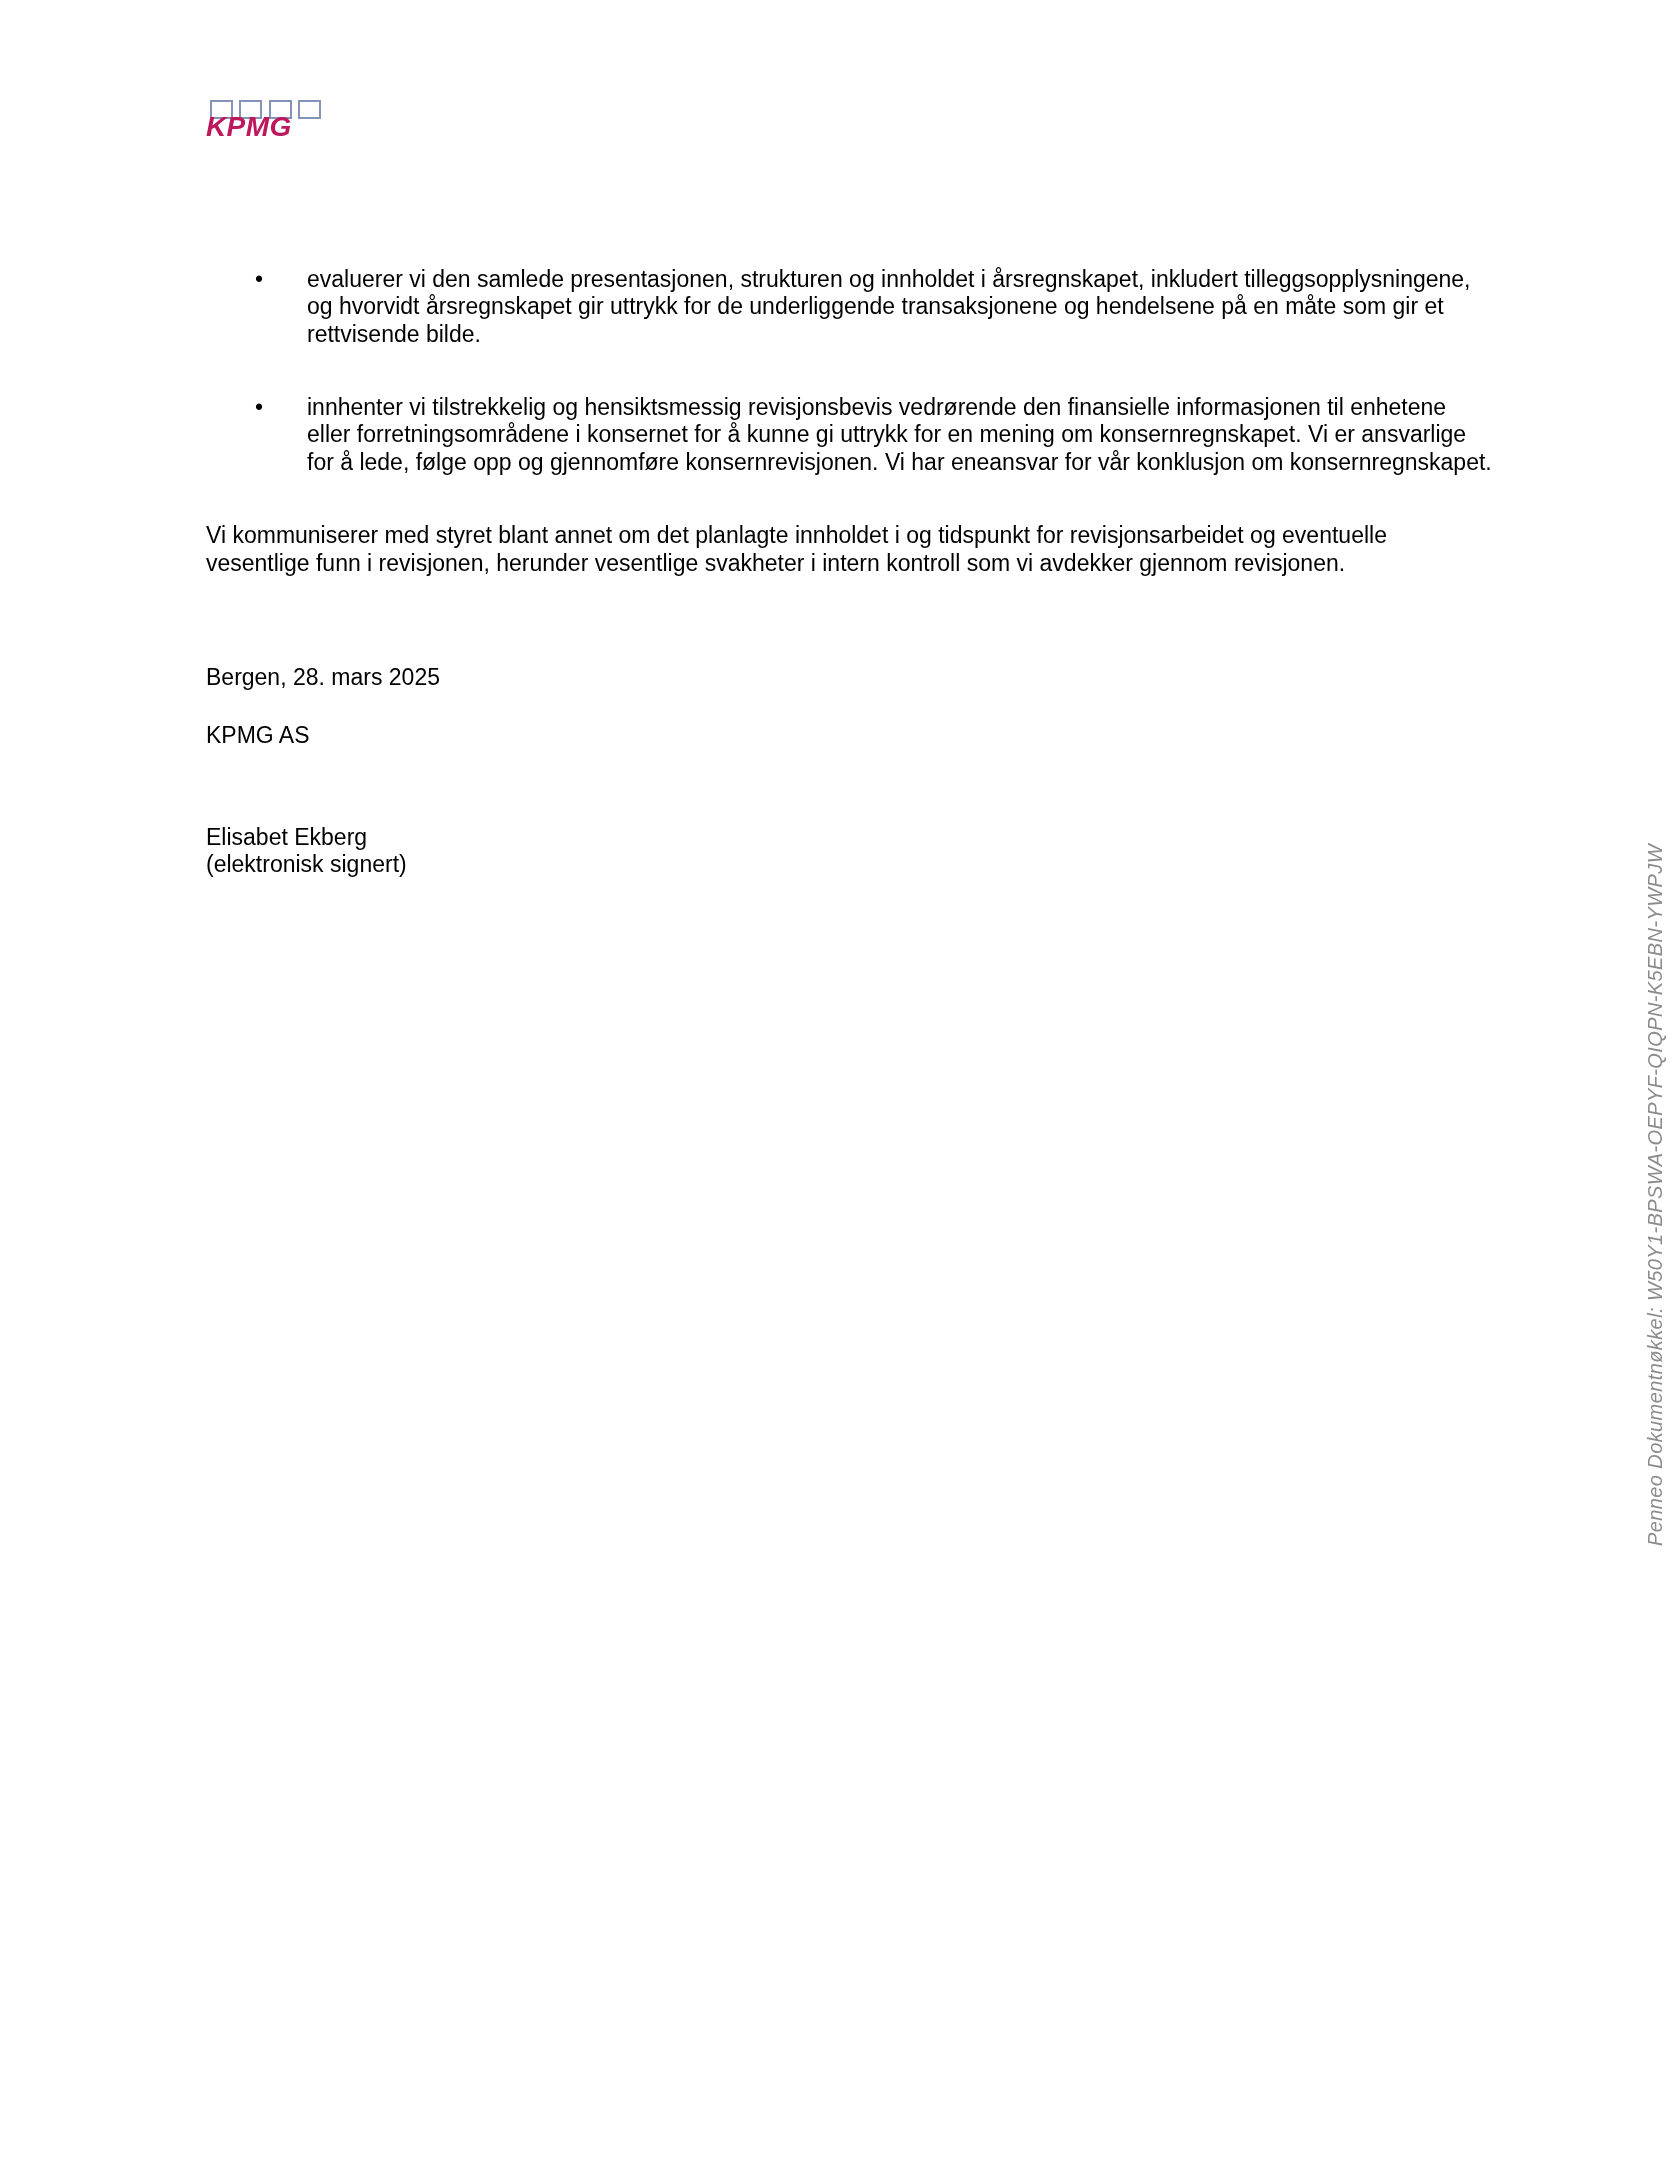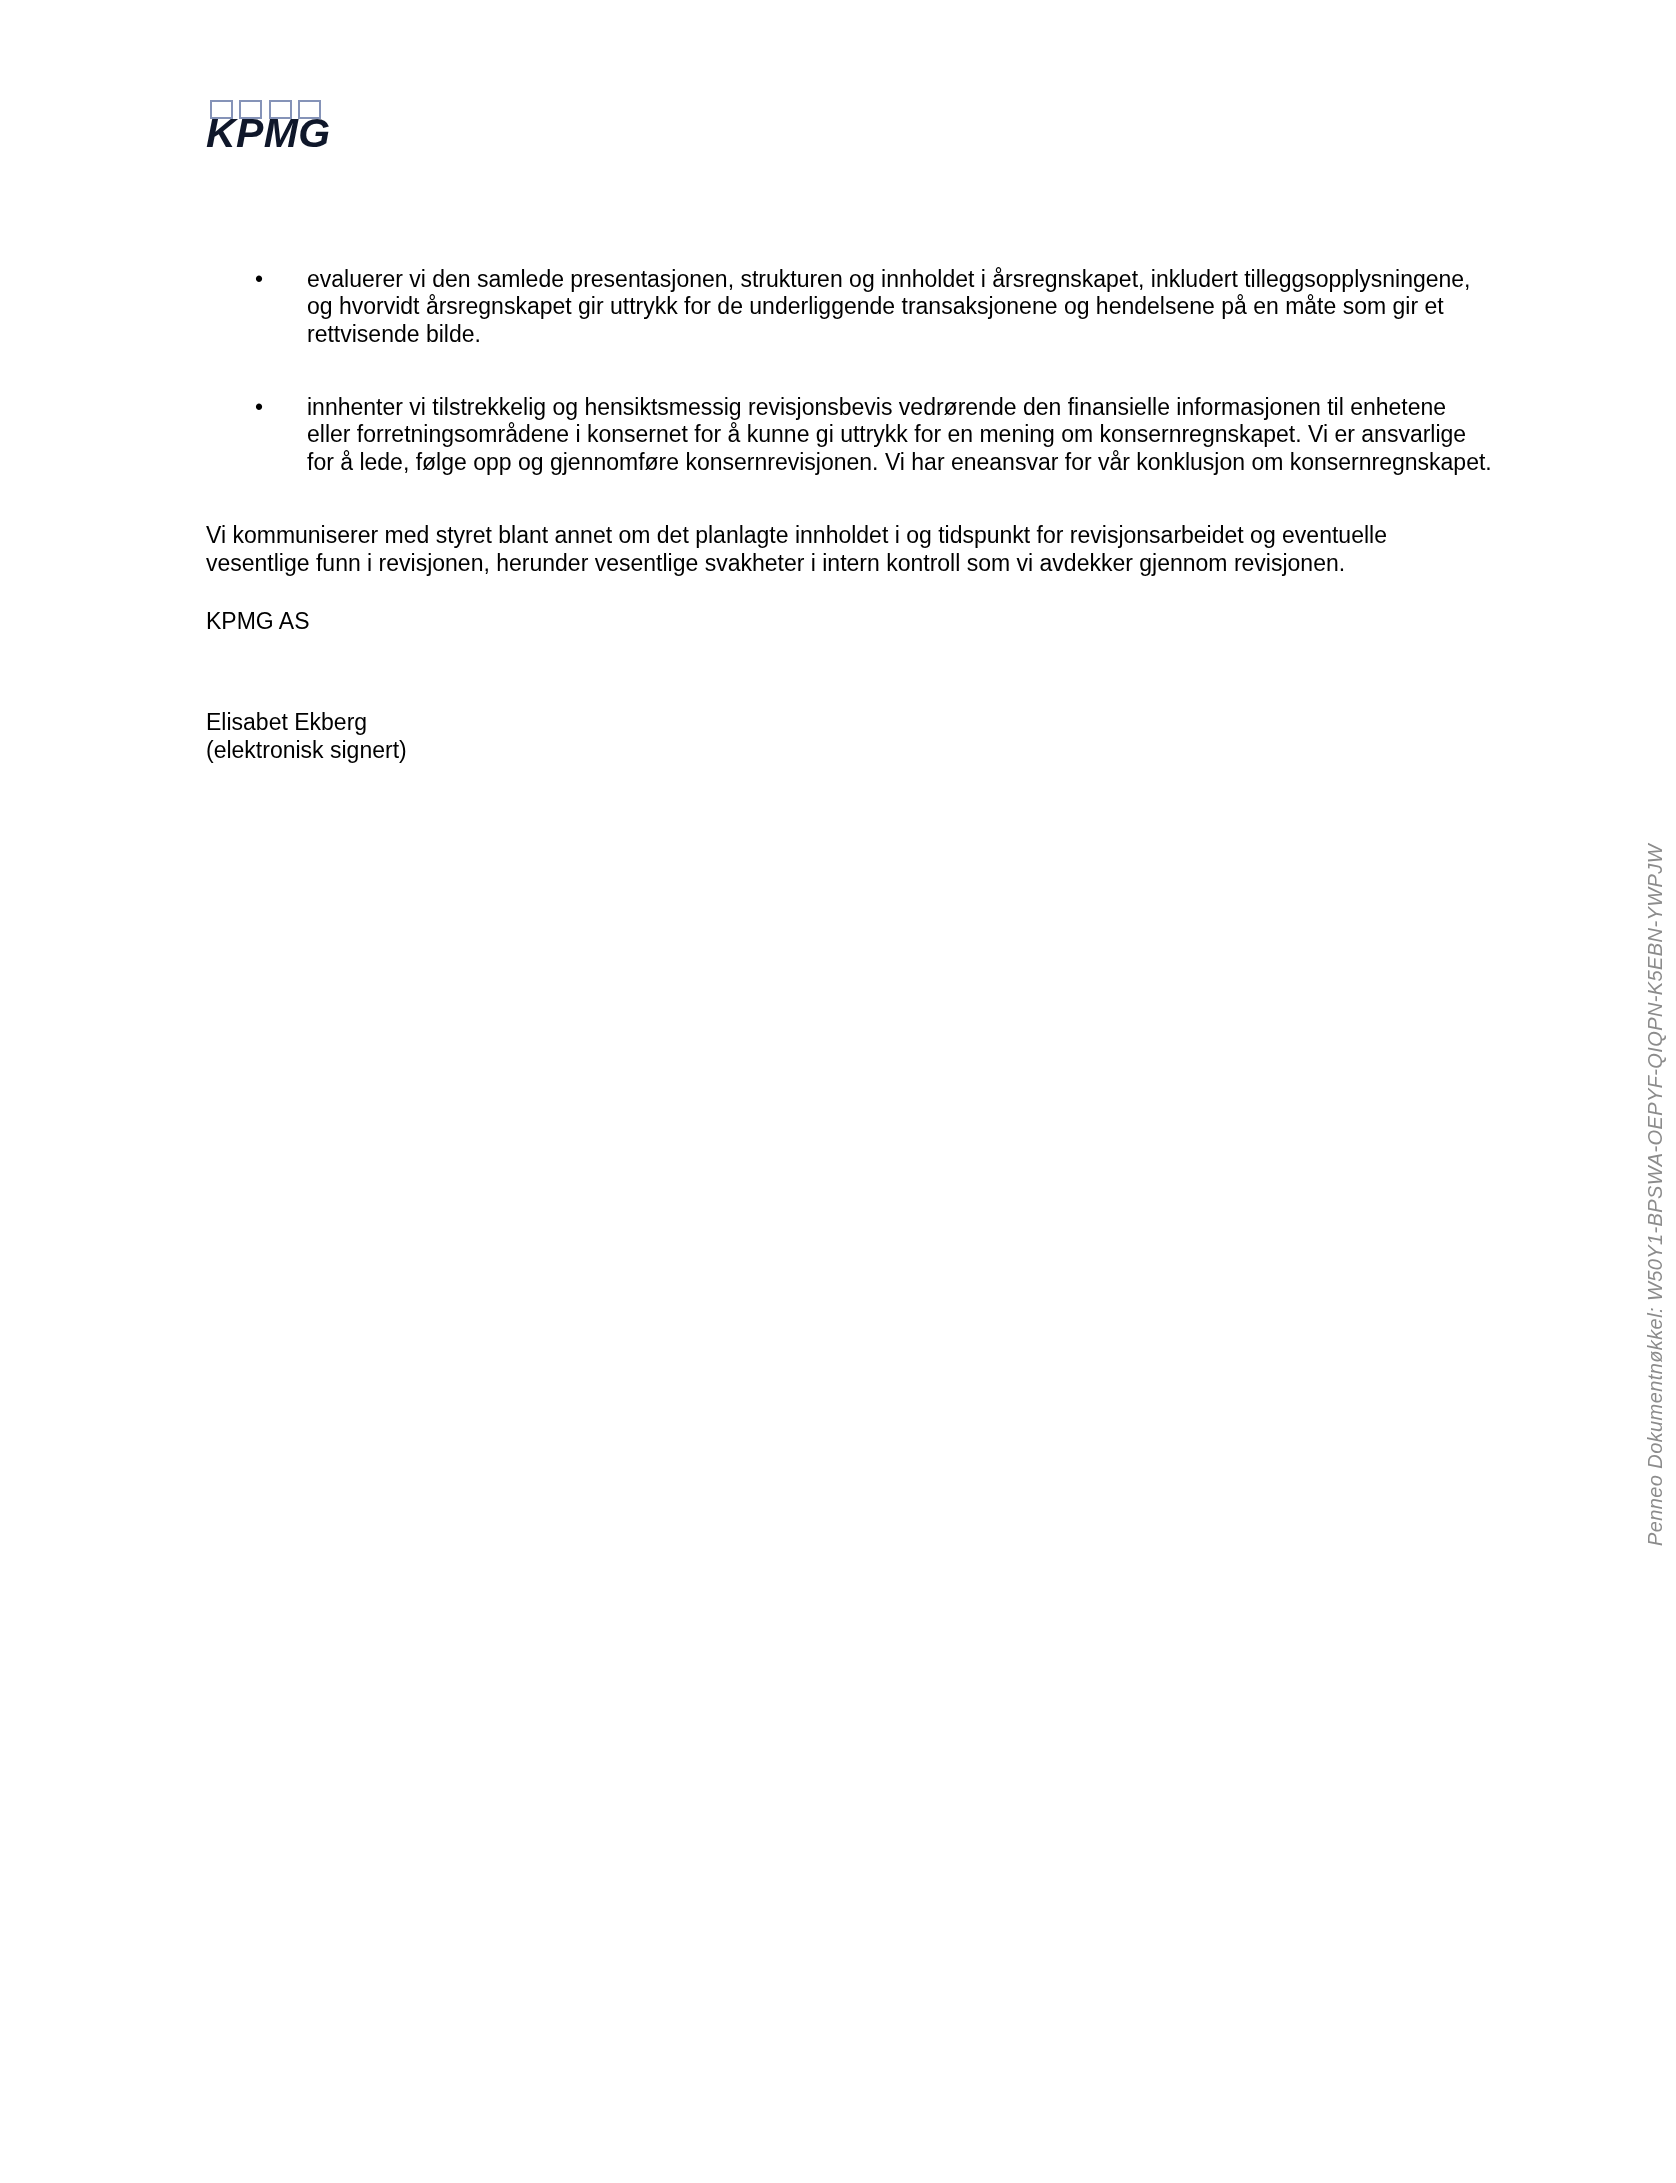--- a/index.html
+++ b/index.html
@@ -32,22 +32,22 @@
   .logo-box {
     width: 23px;
     height: 19px;
     border: 2.2px solid #8593b8;
     background: transparent;
     box-sizing: border-box;
   }
   .logo-text {
     position: relative;
     z-index: 2;
-    color: #0f172a;
-    font-size: 41px;
+    color: #be185d;
+    font-size: 28px;
     font-weight: bold;
     font-style: italic;
     letter-spacing: 0.4px;
     line-height: 1;
   }
 
   
   .content {
     position: absolute;
     left: 206px;
@@ -113,20 +113,21 @@
   </div>
 
   <div class="content">
 
     <div class="bullet-item">evaluerer vi den samlede presentasjonen, strukturen og innholdet i årsregnskapet, inkludert tilleggsopplysningene, og hvorvidt årsregnskapet gir uttrykk for de underliggende transaksjonene og hendelsene på en måte som gir et rettvisende bilde.</div>
 
     <div class="bullet-item">innhenter vi tilstrekkelig og hensiktsmessig revisjonsbevis vedrørende den finansielle informasjonen til enhetene eller forretningsområdene i konsernet for å kunne gi uttrykk for en mening om konsernregnskapet. Vi er ansvarlige for å lede, følge opp og gjennomføre konsernrevisjonen. Vi har eneansvar for vår konklusjon om konsernregnskapet.</div>
 
     <div class="paragraph">Vi kommuniserer med styret blant annet om det planlagte innholdet i og tidspunkt for revisjonsarbeidet og eventuelle vesentlige funn i revisjonen, herunder vesentlige svakheter i intern kontroll som vi avdekker gjennom revisjonen.</div>
 
+    <div class="place-date">Bergen, 28. mars 2025</div>
 
     <div class="company">KPMG AS</div>
 
     <div class="signature">
       <div class="signer-name">Elisabet Ekberg</div>
       <div class="signer-note">(elektronisk signert)</div>
     </div>
 
   </div>
 

